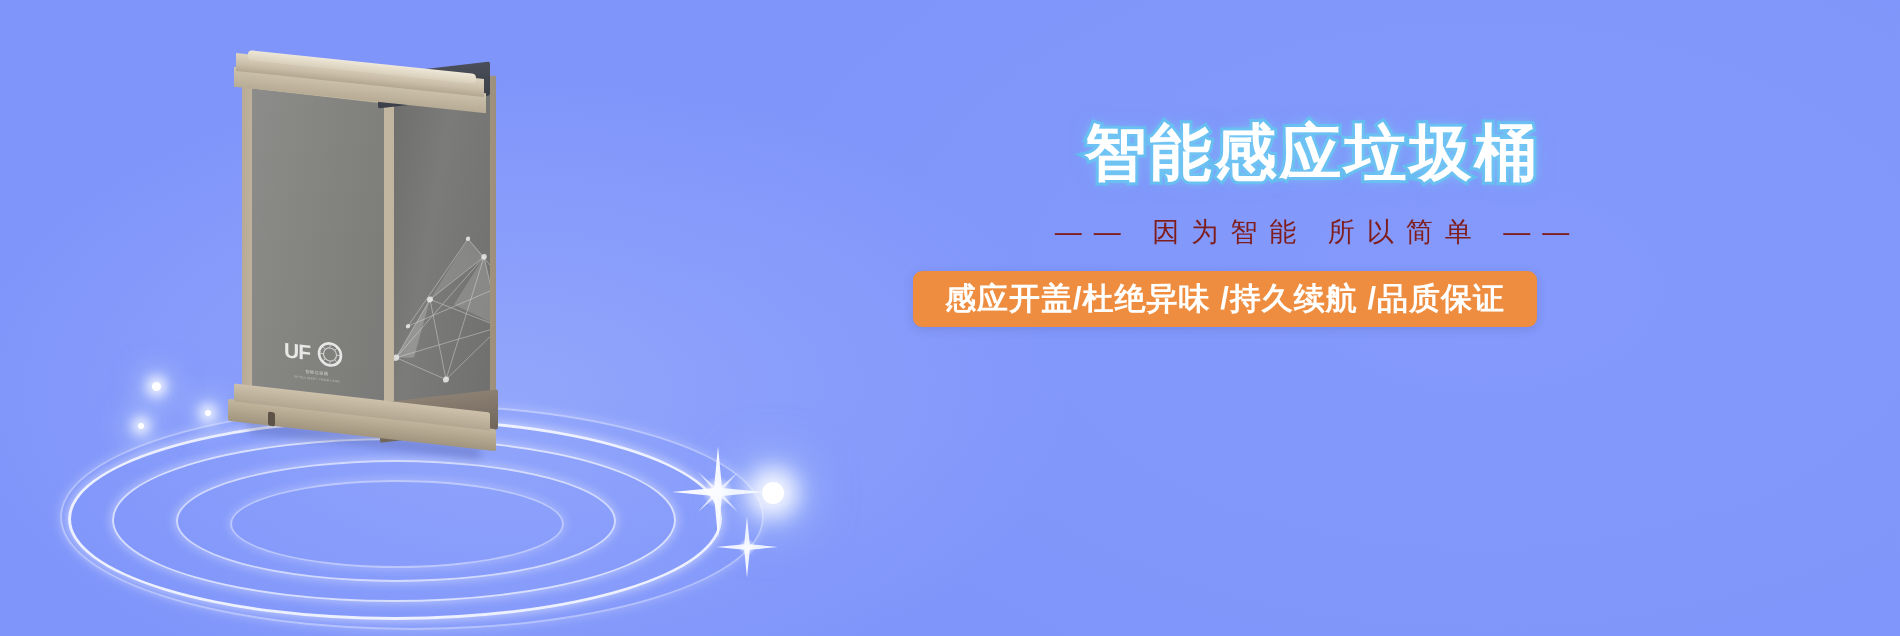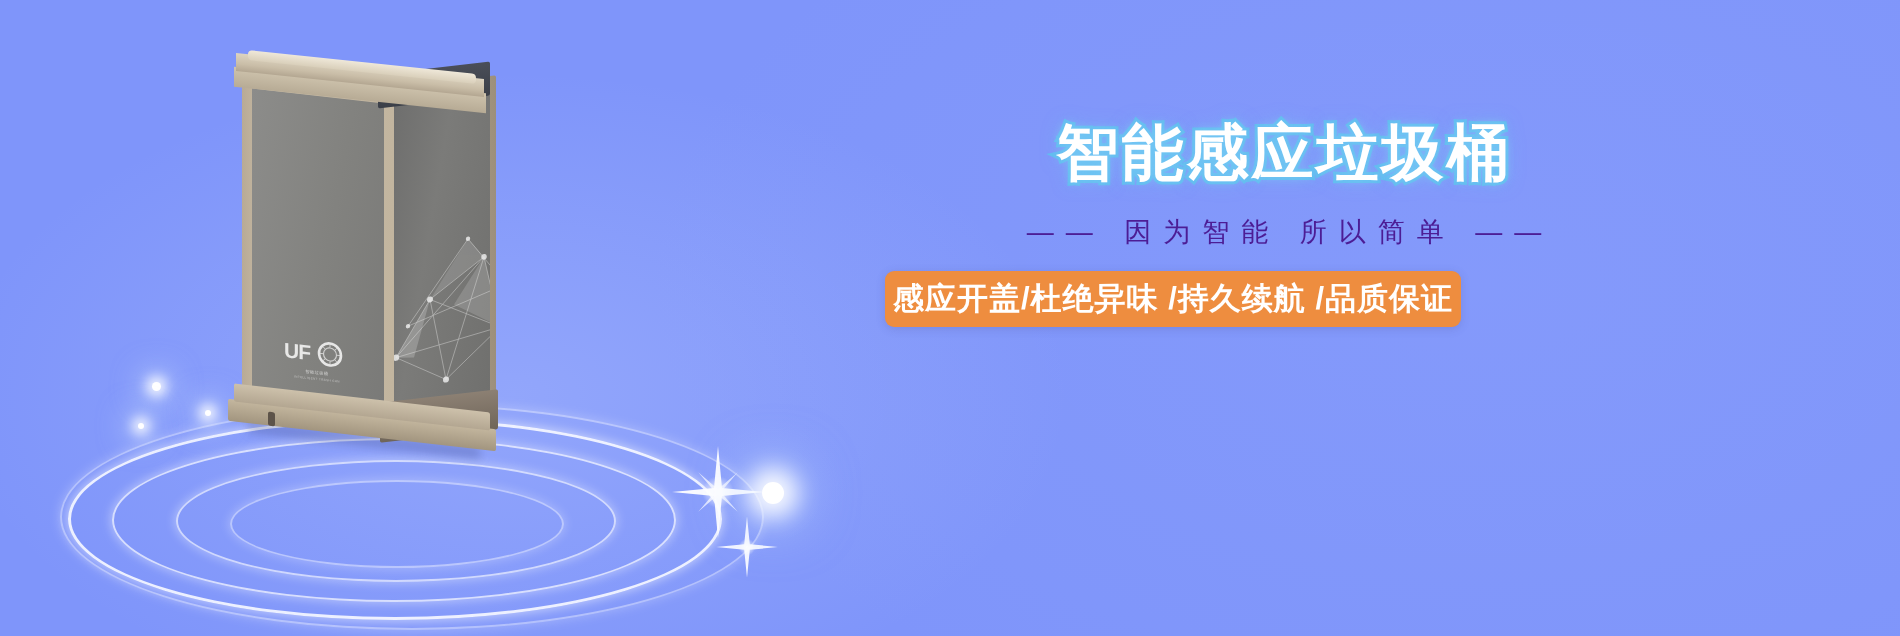--- a/index.html
+++ b/index.html
@@ -197,21 +197,21 @@
     color: rgba(255,255,255,0.72);
     text-align: center;
     line-height: 6px;
     white-space: nowrap;
     overflow: hidden;
   }
 
   
   .copy {
     position: absolute;
-    left: 874px;
+    left: 902px;
     top: 0;
     width: 900px;
     height: 636px;
   }
 
   .title {
     position: absolute;
     left: 0;
     top: 118px;
     width: 820px;
@@ -229,33 +229,33 @@
        0 0 18px rgba(120,200,245,0.55);
   }
 
   .subtitle {
     position: absolute;
     left: 0;
     top: 213px;
     width: 820px;
     text-align: center;
     font-size: 27px;
-    color: #4c1d95;
+    color: #7f1d1d;
     letter-spacing: 12px;
     white-space: nowrap;
     line-height: 38px;
     text-indent: 12px;
   }
 
   .feature-bar {
     position: absolute;
     left: 11px;
     top: 271px;
     height: 56px;
-    padding: 0 8px;
+    padding: 0 32px;
     display: flex;
     align-items: center;
     background: #ee8d3f;
     border-radius: 9px;
     box-shadow: 0 2px 10px rgba(60,60,120,0.18);
   }
   .feature-text {
     font-size: 31px;
     font-weight: bold;
     color: #ffffff;

